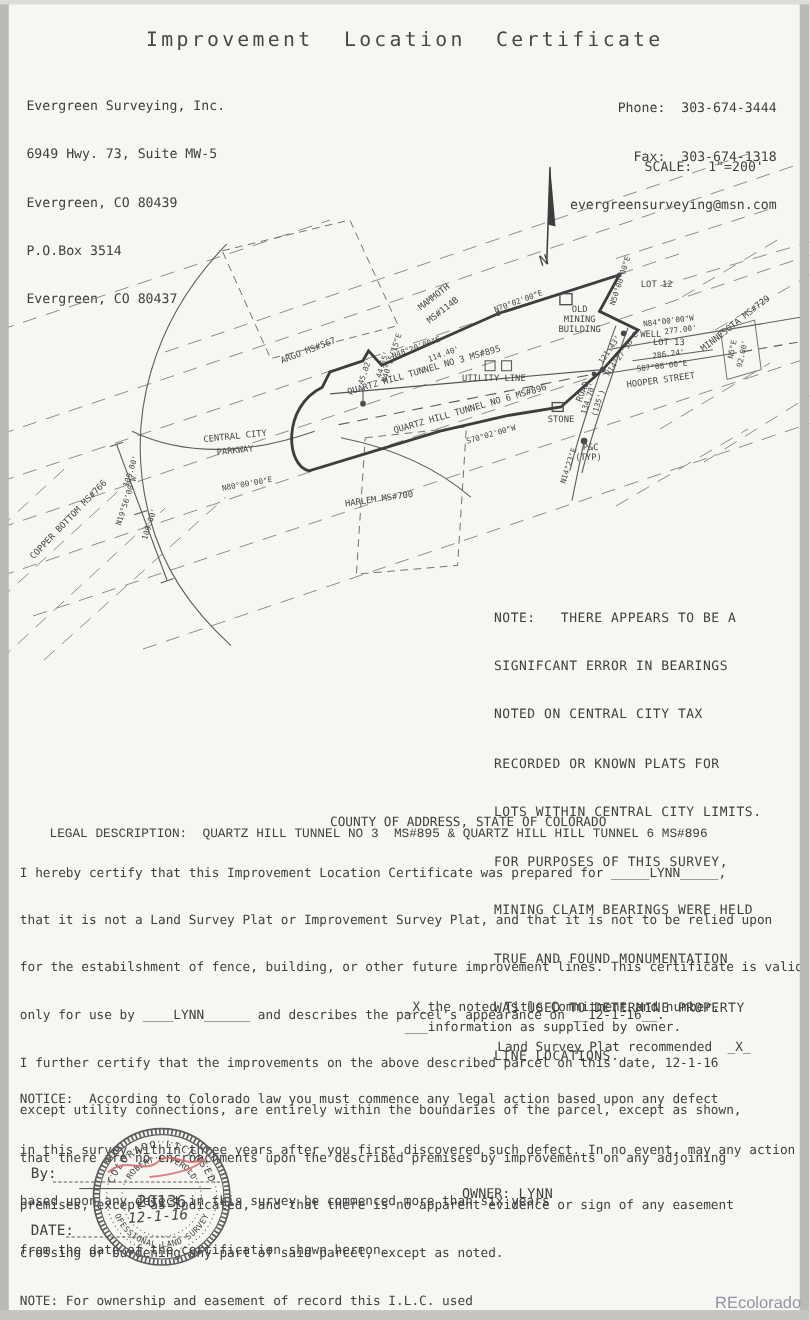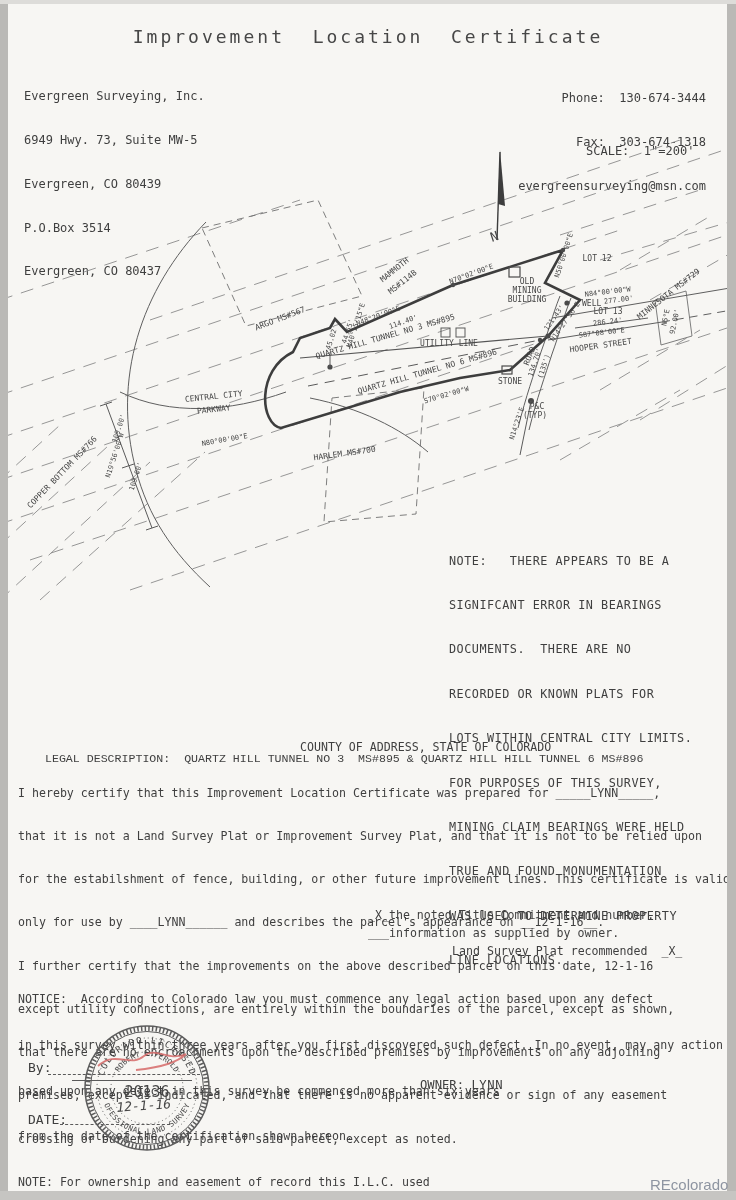--- a/index.html
+++ b/index.html
@@ -48,21 +48,21 @@
 
   <div class="abs hdr" id="firm">
     <div>Evergreen Surveying, Inc.</div>
     <div>6949 Hwy. 73, Suite MW-5</div>
     <div>Evergreen, CO 80439</div>
     <div>P.O.Box 3514</div>
     <div>Evergreen, CO 80437</div>
   </div>
 
   <div class="abs hdr" id="contact">
-    <div>Phone:  130-674-3444</div>
+    <div>Phone:  303-674-3444</div>
     <div>Fax:  303-674-1318</div>
     <div>evergreensurveying@msn.com</div>
   </div>
 
   <div class="abs" id="scale">SCALE:  1"=200'</div>
 
   <svg id="mapsvg" width="736" height="582" viewBox="0 0 736 582">
     <g stroke="#8b8b8b" stroke-width="0.9" stroke-dasharray="13,9">
       <line x1="0" y1="160" x2="300" y2="60"></line>
       <line x1="150" y1="180" x2="680" y2="0"></line>
@@ -195,21 +195,21 @@
       <text x="350" y="192" transform="rotate(-72 350 192)">44.55'</text>
       <text x="358" y="186" transform="rotate(-72 358 186)">N40°15'15"E</text>
       <text x="379" y="178" transform="rotate(-20 379 178)">N48°20'00"E</text>
       <text x="404" y="184" transform="rotate(-20 404 184)">114.40'</text>
     </g>
   </svg>
 
   <div class="abs" id="note">
     <div>NOTE:   THERE APPEARS TO BE A</div>
     <div>SIGNIFCANT ERROR IN BEARINGS</div>
-    <div>DOCUMENTS.  THERE ARE NO</div>
+    <div>NOTED ON CENTRAL CITY TAX</div>
     <div>RECORDED OR KNOWN PLATS FOR</div>
     <div>LOTS WITHIN CENTRAL CITY LIMITS.</div>
     <div>FOR PURPOSES OF THIS SURVEY,</div>
     <div>MINING CLAIM BEARINGS WERE HELD</div>
     <div>TRUE AND FOUND MONUMENTATION</div>
     <div>WAS USED TO DETERMINE PROPERTY</div>
     <div>LINE LOCATIONS.</div>
   </div>
 
   <div class="abs" id="legal1">LEGAL DESCRIPTION:  QUARTZ HILL TUNNEL NO 3  MS#895 &amp; QUARTZ HILL HILL TUNNEL 6 MS#896</div>

